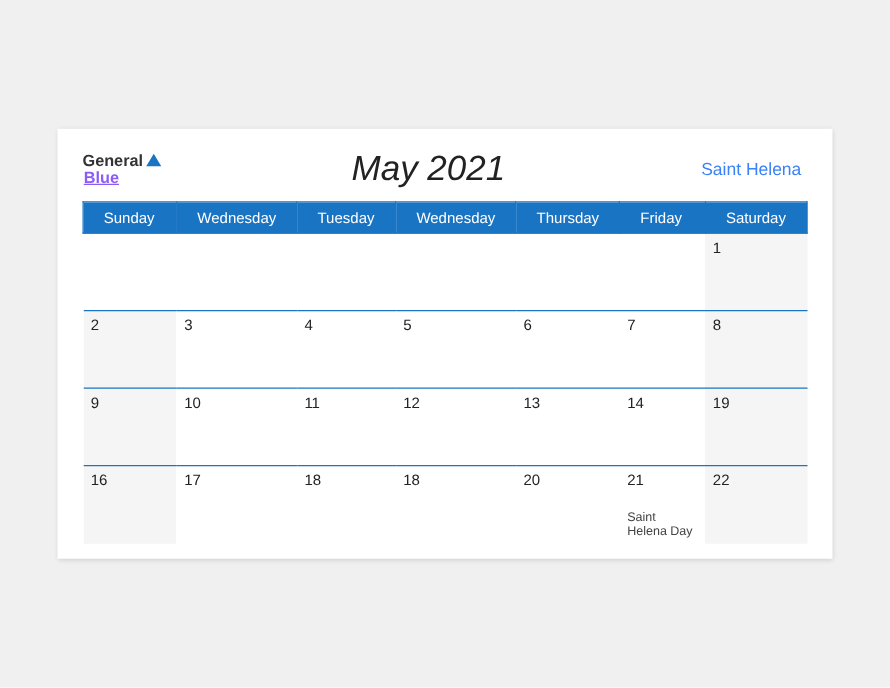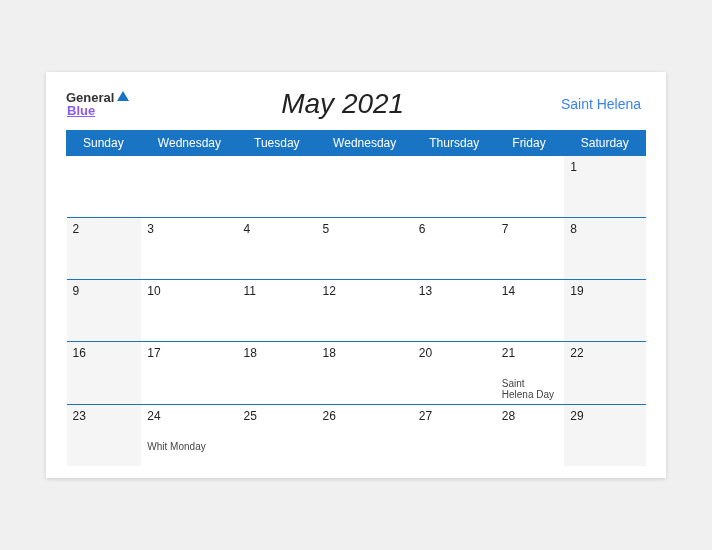--- a/index.html
+++ b/index.html
@@ -216,39 +216,15 @@
             <span class="day-number">20</span>
           </td>
           <td>
             <span class="day-number">21</span>
             <span class="event-label">Saint Helena Day</span>
           </td>
           <td class="weekend">
             <span class="day-number">22</span>
           </td>
         </tr>
-        <tr>
-          <td class="weekend">
-            <span class="day-number">23</span>
-          </td>
-          <td>
-            <span class="day-number">24</span>
-            <span class="event-label">Whit Monday</span>
-          </td>
-          <td>
-            <span class="day-number">25</span>
-          </td>
-          <td>
-            <span class="day-number">26</span>
-          </td>
-          <td>
-            <span class="day-number">27</span>
-          </td>
-          <td>
-            <span class="day-number">28</span>
-          </td>
-          <td class="weekend">
-            <span class="day-number">29</span>
-          </td>
-        </tr>
       </tbody>
   </table>
 </div>
 
 </body></html>

